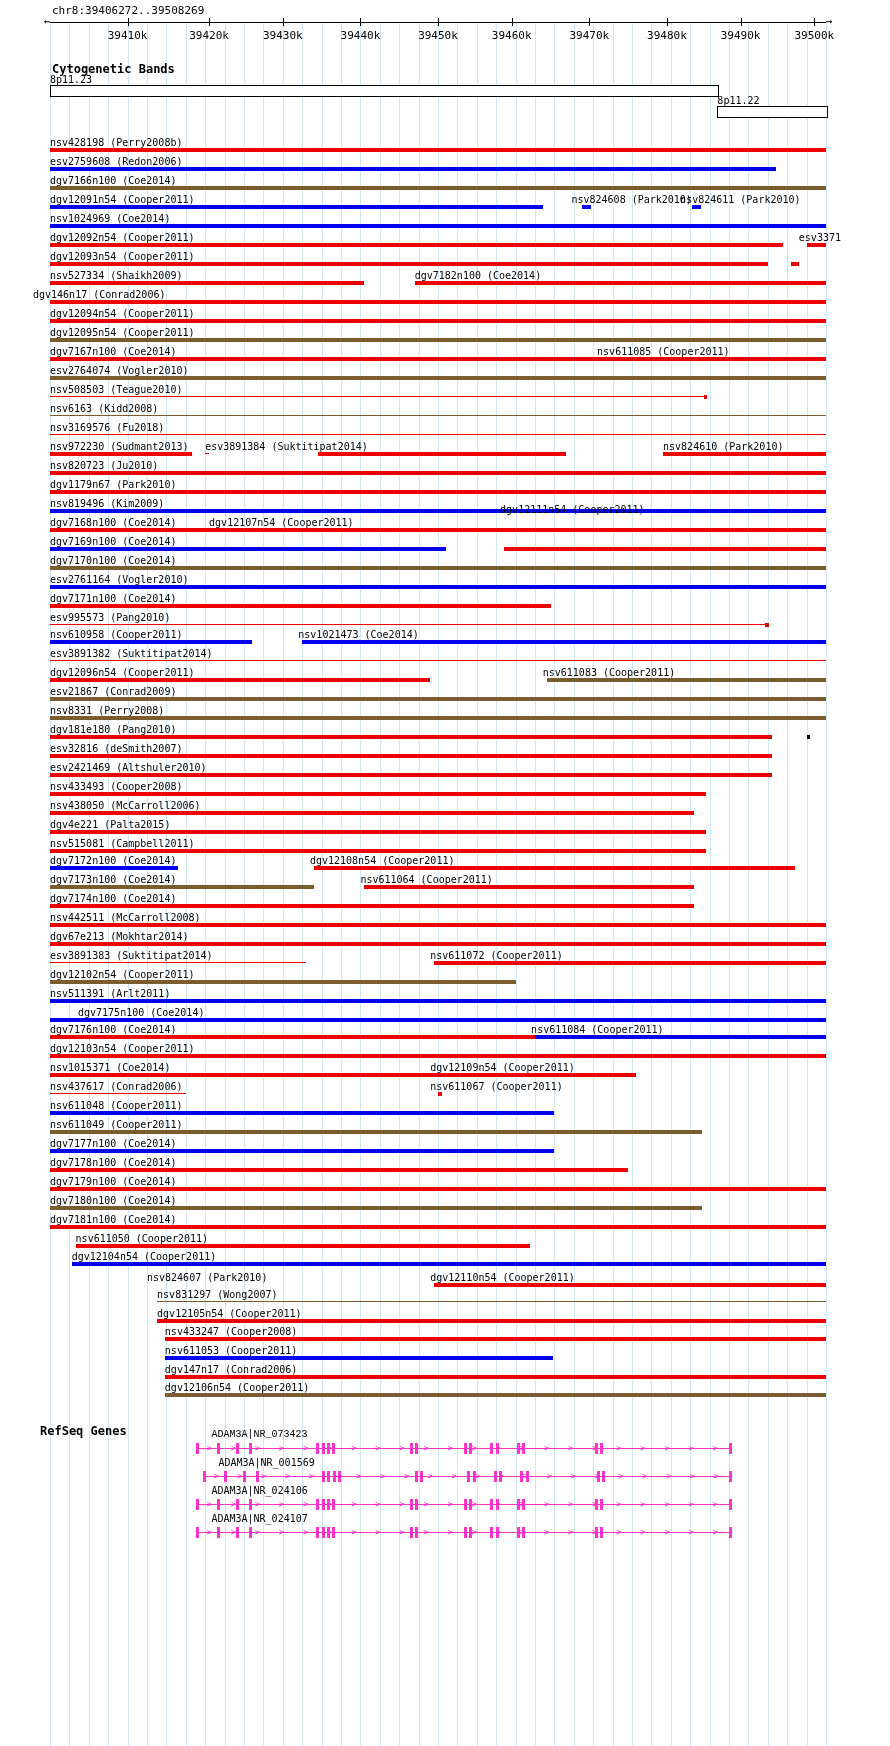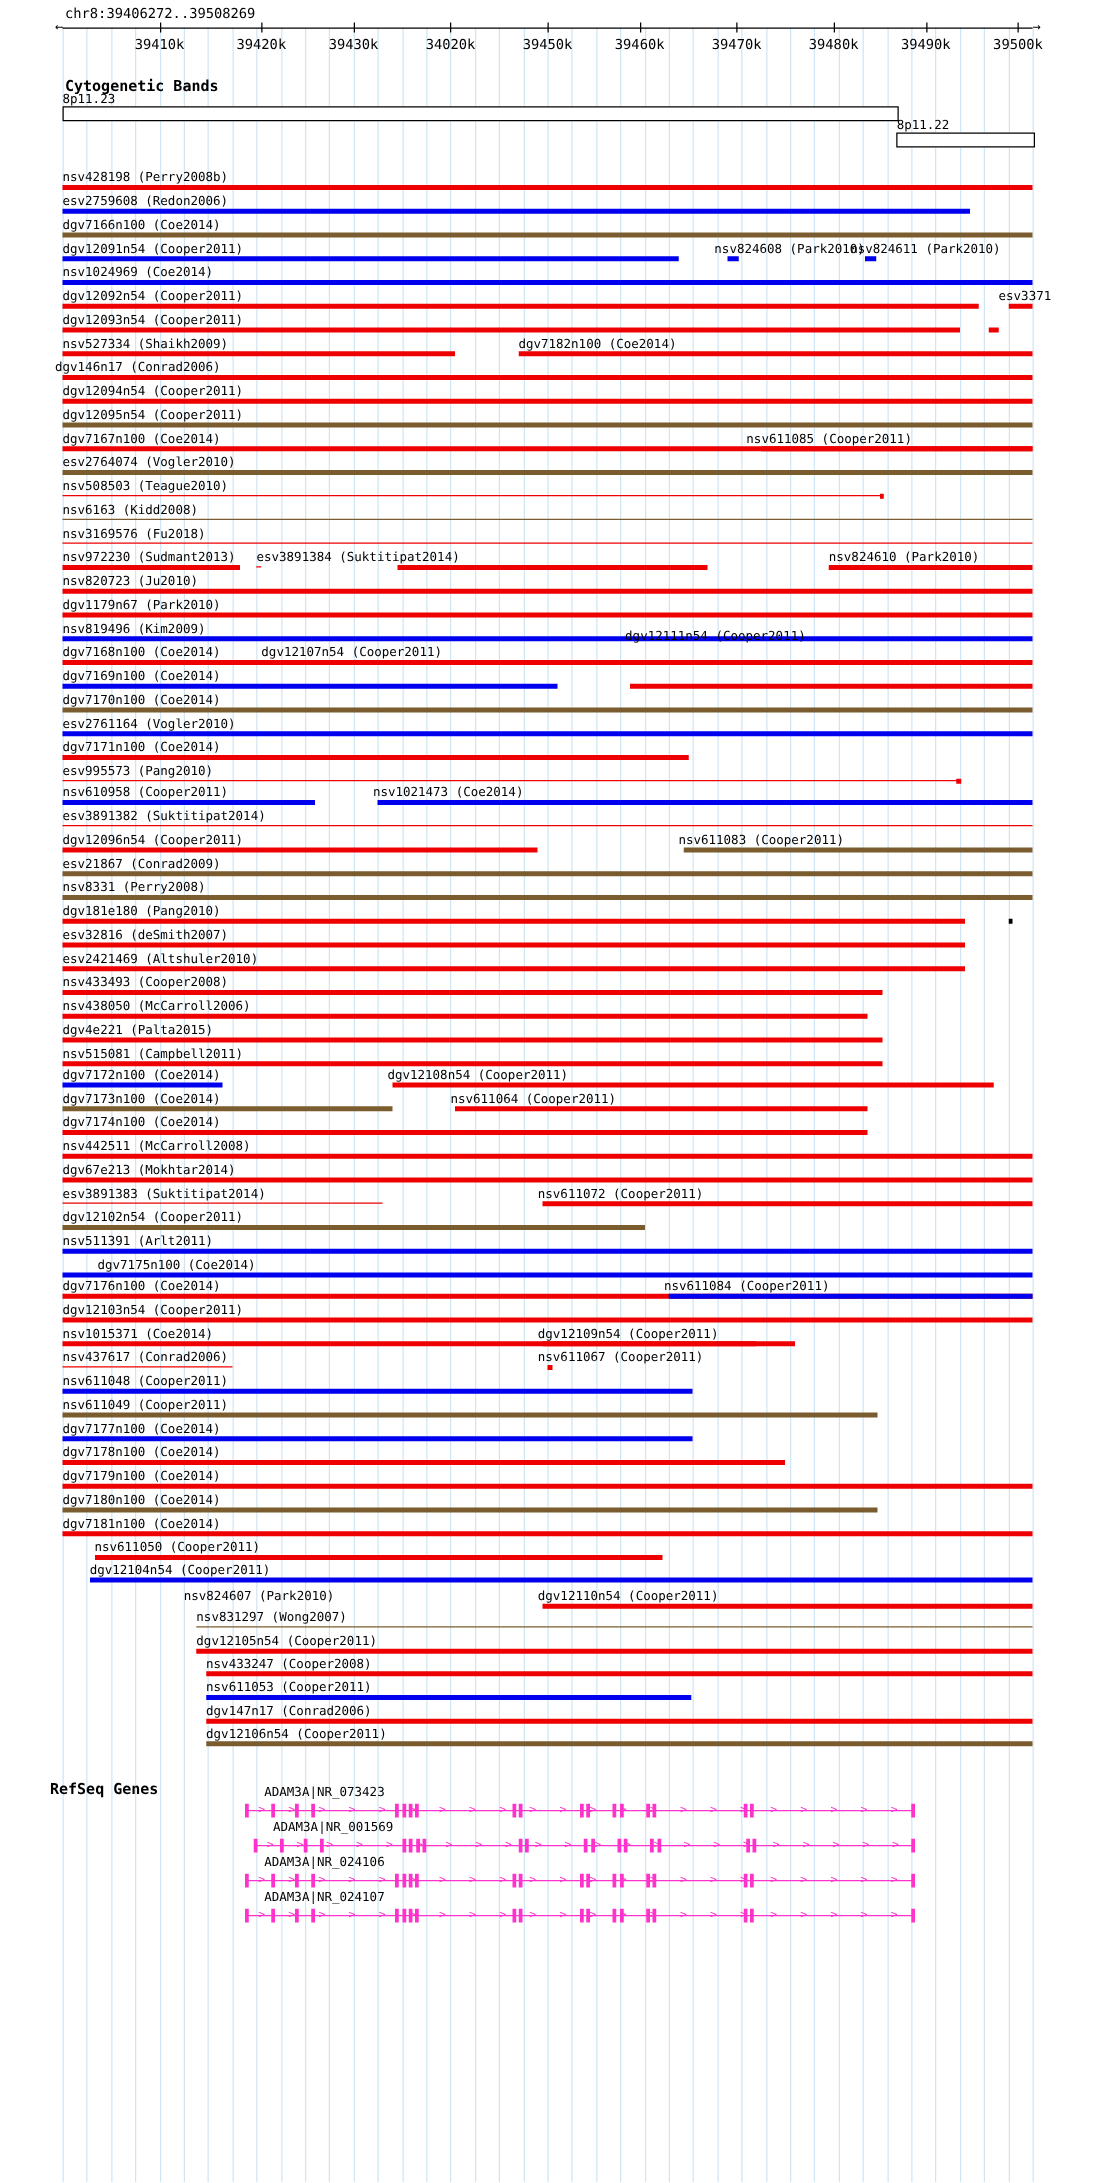--- a/index.html
+++ b/index.html
@@ -85,21 +85,21 @@
   <div class="arrowL" style="left:44px">←</div>
   <div class="arrowR" style="left:826px">→</div>
   <div id="ticks">
       <div class="tick" style="left: 127.6px;"></div>
       <div class="ticklabel" style="left: 127.6px;">39410k</div>
       <div class="tick" style="left: 209.08px;"></div>
       <div class="ticklabel" style="left: 209.08px;">39420k</div>
       <div class="tick" style="left: 282.8px;"></div>
       <div class="ticklabel" style="left: 282.8px;">39430k</div>
       <div class="tick" style="left: 360.4px;"></div>
-      <div class="ticklabel" style="left: 360.4px;">34020k</div>
+      <div class="ticklabel" style="left: 360.4px;">39440k</div>
       <div class="tick" style="left: 438px;"></div>
       <div class="ticklabel" style="left: 438px;">39450k</div>
       <div class="tick" style="left: 511.72px;"></div>
       <div class="ticklabel" style="left: 511.72px;">39460k</div>
       <div class="tick" style="left: 589.32px;"></div>
       <div class="ticklabel" style="left: 589.32px;">39470k</div>
       <div class="tick" style="left: 666.92px;"></div>
       <div class="ticklabel" style="left: 666.92px;">39480k</div>
       <div class="tick" style="left: 740.64px;"></div>
       <div class="ticklabel" style="left: 740.64px;">39490k</div>
@@ -134,21 +134,21 @@
       <div class="track-label" style="left: 798.84px; top: 232px;">esv3371</div>
       <div class="bar" style="left: 50px; width: 733.32px; top: 243px; background: rgb(238, 0, 0);"></div>
       <div class="bar" style="left: 806.6px; width: 19.4px; top: 243px; background: rgb(238, 0, 0);"></div>
       <div class="track-label" style="left: 50px; top: 251px;">dgv12093n54 (Cooper2011)</div>
       <div class="bar" style="left: 50px; width: 717.8px; top: 262px; background: rgb(238, 0, 0);"></div>
       <div class="bar" style="left: 791.08px; width: 7.76px; top: 262px; background: rgb(238, 0, 0);"></div>
       <div class="track-label" style="left: 50px; top: 270px;">nsv527334 (Shaikh2009)</div>
       <div class="track-label" style="left: 414.72px; top: 270px;">dgv7182n100 (Coe2014)</div>
       <div class="bar" style="left: 50px; width: 314.28px; top: 281px; background: rgb(238, 0, 0);"></div>
       <div class="bar" style="left: 414.72px; width: 411.28px; top: 281px; background: rgb(238, 0, 0);"></div>
-      <div class="track-label" style="left: 44px; top: 289px;">dgv146n17 (Conrad2006)</div>
+      <div class="track-label" style="left: 33px; top: 289px;">dgv146n17 (Conrad2006)</div>
       <div class="bar" style="left: 50px; width: 776px; top: 300px; background: rgb(238, 0, 0);"></div>
       <div class="track-label" style="left: 50px; top: 308px;">dgv12094n54 (Cooper2011)</div>
       <div class="bar" style="left: 50px; width: 776px; top: 319px; background: rgb(238, 0, 0);"></div>
       <div class="track-label" style="left: 50px; top: 327px;">dgv12095n54 (Cooper2011)</div>
       <div class="bar" style="left: 50px; width: 776px; top: 338px; background: rgb(123, 92, 46);"></div>
       <div class="track-label" style="left: 50px; top: 346px;">dgv7167n100 (Coe2014)</div>
       <div class="track-label" style="left: 597.08px; top: 346px;">nsv611085 (Cooper2011)</div>
       <div class="bar" style="left: 50px; width: 776px; top: 357px; background: rgb(238, 0, 0);"></div>
       <div class="bar" style="left: 608.72px; width: 217.28px; top: 357px; background: rgb(238, 0, 0);"></div>
       <div class="track-label" style="left: 50px; top: 365px;">esv2764074 (Vogler2010)</div>
@@ -286,21 +286,21 @@
       <div class="track-label" style="left: 164.848px; top: 1345px;">nsv611053 (Cooper2011)</div>
       <div class="bar" style="left: 164.848px; width: 388px; top: 1356px; background: rgb(0, 0, 238);"></div>
       <div class="track-label" style="left: 164.848px; top: 1364px;">dgv147n17 (Conrad2006)</div>
       <div class="bar" style="left: 164.848px; width: 661.152px; top: 1375px; background: rgb(238, 0, 0);"></div>
       <div class="track-label" style="left: 164.848px; top: 1382px;">dgv12106n54 (Cooper2011)</div>
       <div class="bar" style="left: 164.848px; width: 661.152px; top: 1393px; background: rgb(123, 92, 46);"></div>
     </div>
 
   <div class="section-title" style="left:40px;top:1424px">RefSeq Genes</div>
   <div id="genes">
-      <div class="gene-label" style="left: 211.408px; top: 1429px;">ADAM3A|NR_073423</div>
+      <div class="gene-label" style="left: 211.408px; top: 1429px; font-family: Liberation Mono, monospace;">ADAM3A|NR_073423</div>
       <div class="gene-row" style="left: 195.888px; width: 535.44px; top: 1441px;">
         <div class="gene-line" style="left: 0px; width: 100%;"></div>
         <div class="exon" style="left: 0px;"></div>
         <div class="exon" style="left: 21.4176px;"></div>
         <div class="exon" style="left: 40.158px;"></div>
         <div class="exon" style="left: 53.544px;"></div>
         <div class="exon" style="left: 120.474px;"></div>
         <div class="exon" style="left: 125.828px;"></div>
         <div class="exon" style="left: 131.183px;"></div>
         <div class="exon" style="left: 136.537px;"></div>

